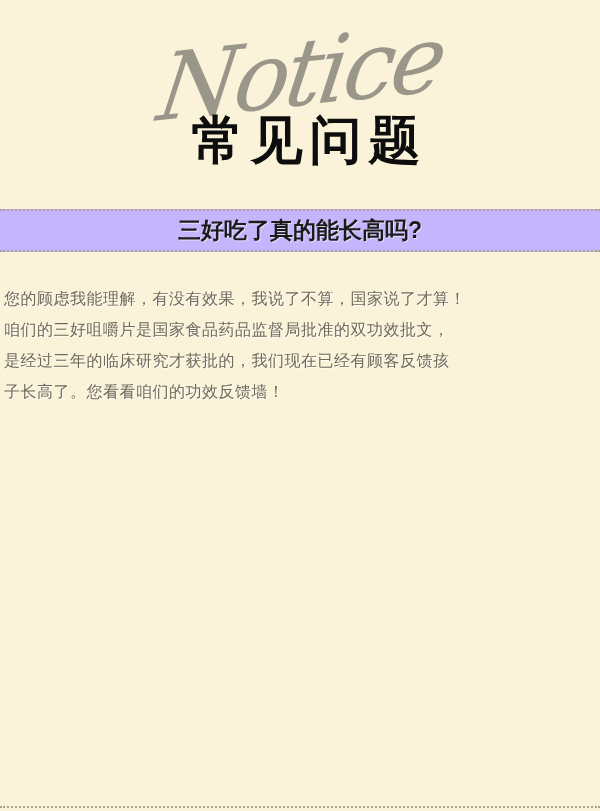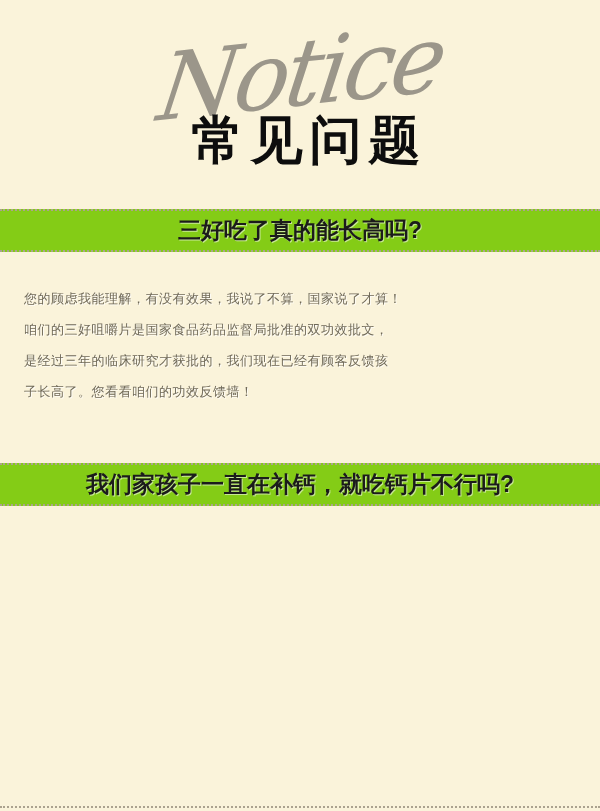--- a/index.html
+++ b/index.html
@@ -43,41 +43,41 @@
     line-height: 56px;
     font-weight: bold;
     color: #0d0d0d;
     letter-spacing: 7px;
     padding-left: 19px;
   }
   .band {
     position: absolute;
     left: 0;
     right: 0;
-    background: #84cc16;
+    background: #c4b5fd;
     border-top: 2px dotted #aba28f;
     border-bottom: 2px dotted #aba28f;
     box-sizing: border-box;
   }
   .band-1 { top: 209px; height: 43px; }
   .band-2 { top: 463px; height: 43px; }
   .question {
     text-align: center;
     font-size: 23px;
     line-height: 39px;
     font-weight: bold;
     color: #1b1b1b;
     text-shadow: 1px 1px 0 rgba(255, 255, 255, 0.55);
     white-space: nowrap;
   }
   .answer {
     position: absolute;
-    left: 24px;
+    left: 4px;
     right: 8px;
-    font-size: 13px;
+    font-size: 16px;
     line-height: 31px;
     color: #6f6958;
     text-shadow: 1px 1px 0 rgba(255, 255, 255, 0.75);
     white-space: pre-line;
     letter-spacing: 0.5px;
   }
   .answer-1 { top: 283px; }
   .answer-2 { top: 537px; }
   .bottom-divider {
     position: absolute;
@@ -99,20 +99,17 @@
 
   <div class="band band-1">
     <div class="question">三好吃了真的能长高吗?</div>
   </div>
 
   <div class="answer answer-1">您的顾虑我能理解，有没有效果，我说了不算，国家说了才算！
 咱们的三好咀嚼片是国家食品药品监督局批准的双功效批文，
 是经过三年的临床研究才获批的，我们现在已经有顾客反馈孩
 子长高了。您看看咱们的功效反馈墙！</div>
 
-  <div class="band band-2">
-    <div class="question">我们家孩子一直在补钙，就吃钙片不行吗?</div>
-  </div>
 
 
   <div class="bottom-divider"></div>
 
 </div>
 
 </body></html>

